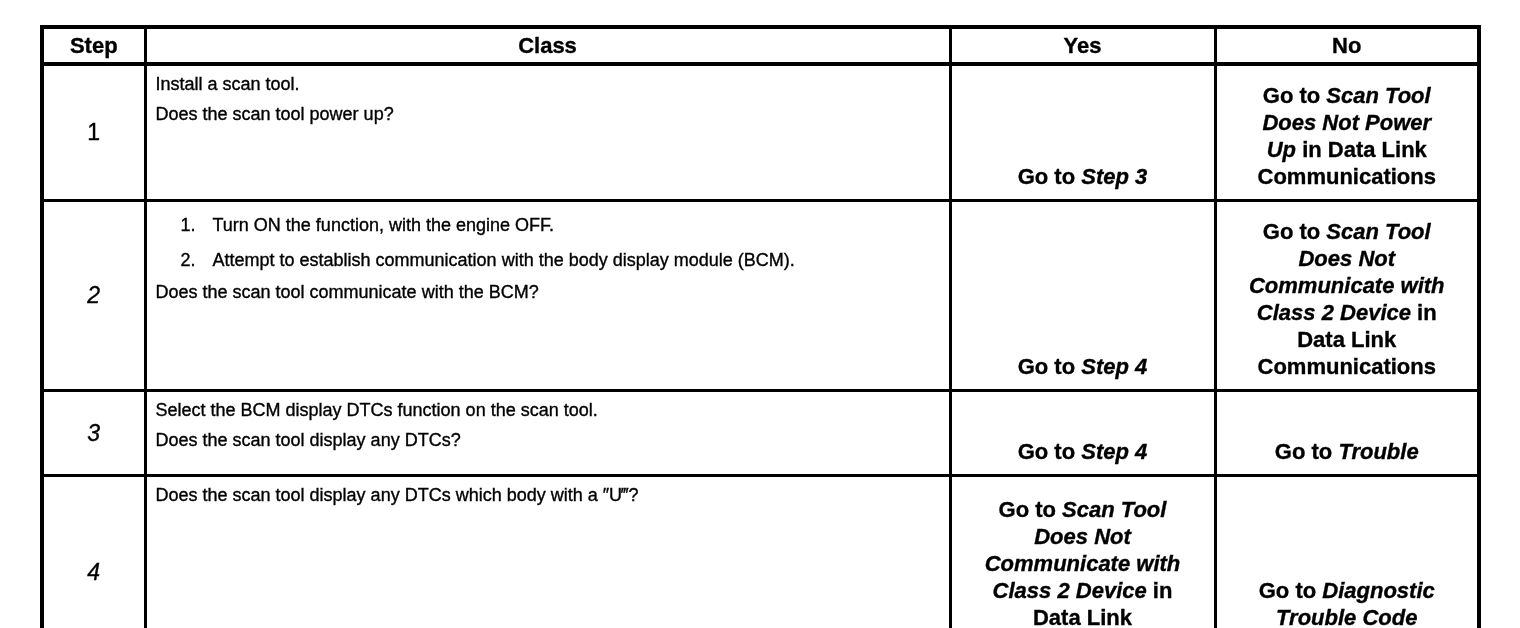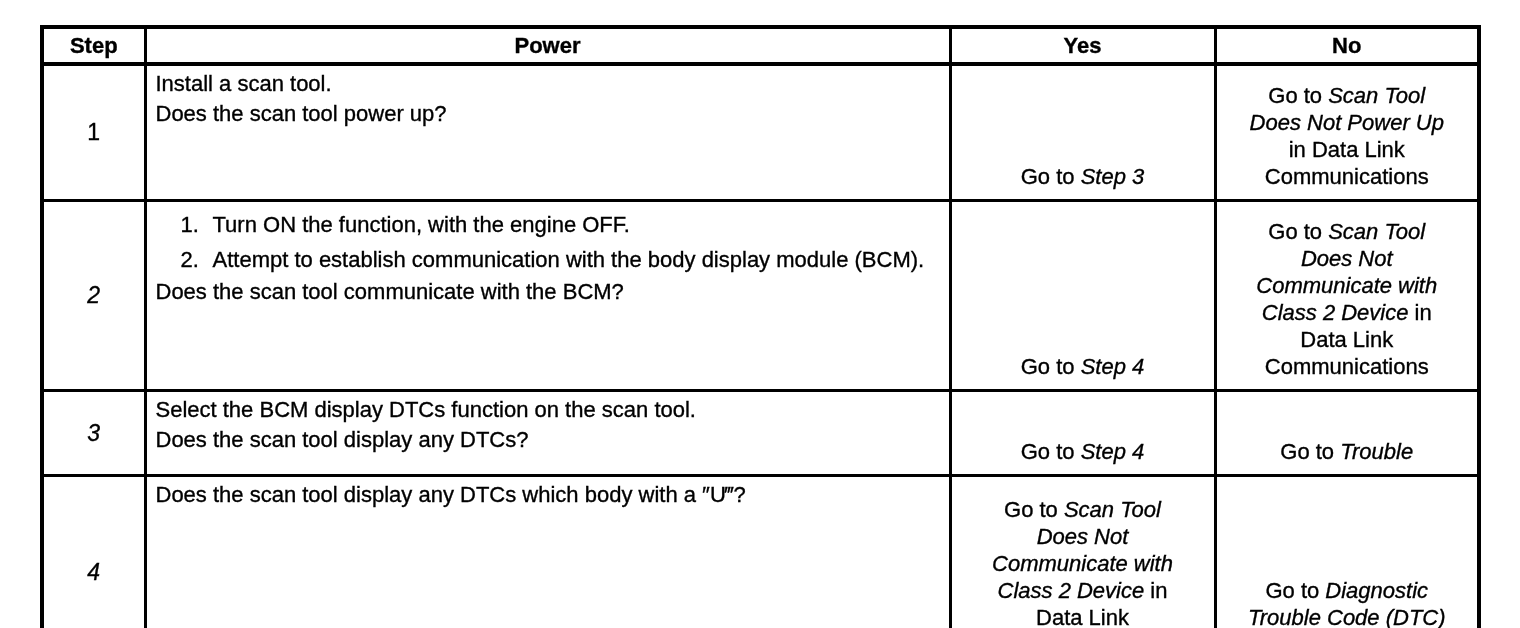--- a/index.html
+++ b/index.html
@@ -53,59 +53,59 @@
   tr.r4 td { height: 177px; }
 
   td.step {
     text-align: center;
     vertical-align: middle;
     font-size: 23px;
   }
   td.step .num.it { font-style: italic; }
 
   td.action {
-    font-size: 22px;
+    font-size: 18px;
     line-height: 30px;
     padding: 3px 14px 4px 9px;
     text-align: left;
   }
   td.action .line { margin: 0; }
   td.action .li { display: flex; margin: 5px 0 2px 0; }
   td.action .li .marker {
     flex: 0 0 57px;
     box-sizing: border-box;
     padding-left: 25px;
   }
   td.action .li .txt { flex: 1; }
 
   td.goto {
     text-align: center;
     vertical-align: bottom;
     font-size: 22px;
     line-height: 27px;
     padding: 4px 6px 9px 6px;
   }
-  td.goto .ref { max-width: 202px; margin: 0 auto; }
+  td.goto .ref { max-width: 202px; margin: 0 auto; font-weight: bold; }
   .it { font-style: italic; }
 </style>
 </head>
 <body>
 
 <div class="page">
   <table class="diag">
     <colgroup>
       <col class="c-step">
         <col class="c-action">
         <col class="c-yes">
         <col class="c-no">
     </colgroup>
     <thead>
       <tr>
         <th>Step</th>
-        <th>Power</th>
+        <th>Class</th>
         <th>Yes</th>
         <th>No</th>
       </tr>
     </thead>
     <tbody>
     <tr class="r1">
       <td class="step"><span class="num">1</span></td>
       <td class="action">
             <div class="line"><span>Install a scan tool.</span></div>
             <div class="line"><span>Does the scan tool power up?</span></div>

